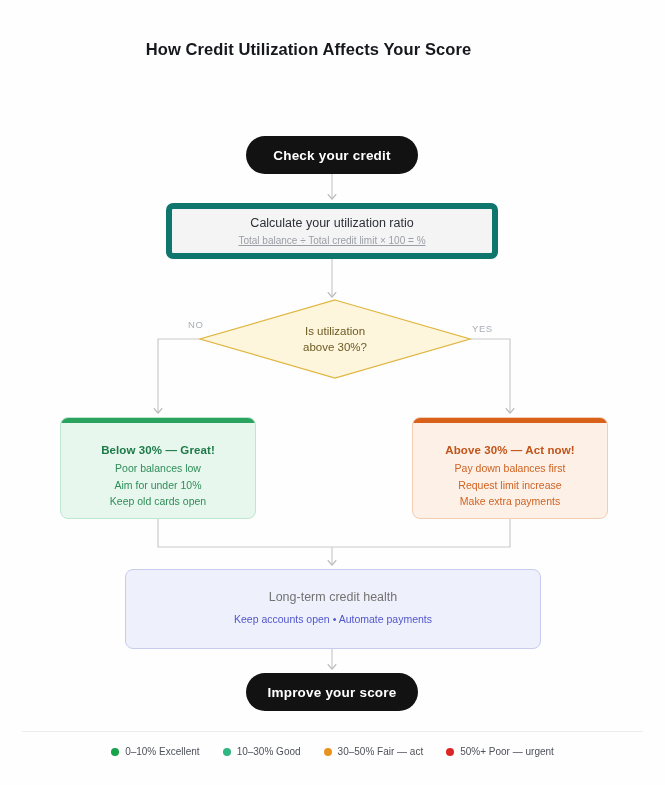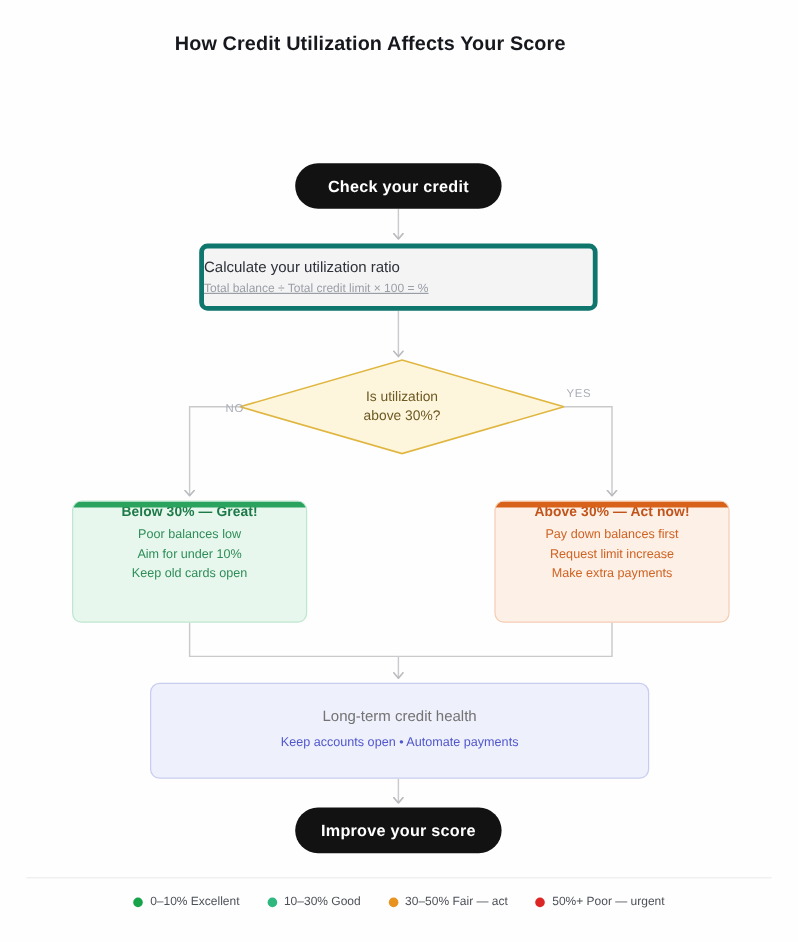--- a/index.html
+++ b/index.html
@@ -15,21 +15,21 @@
     width: 665px;
     height: 785px;
     background: #fefefe;
   }
 
   
   .header {
     position: absolute;
     top: 0; left: 0;
     width: 617px;
-    padding-top: 28px;
+    padding-top: 40px;
     text-align: center;
   }
   .title {
     font-size: 16.5px;
     font-weight: bold;
     color: #16181d;
     letter-spacing: 0.1px;
   }
   .subtitle {
     margin-top: 12px;
@@ -67,24 +67,25 @@
     font-weight: bold;
     letter-spacing: 0.2px;
   }
   .pill-start { left: 246px; top: 113px; width: 172px; height: 38px; }
   .pill-end   { left: 246px; top: 650px; width: 172px; height: 38px; }
 
   
   .process {
     left: 166px; top: 180px; width: 332px; height: 56px;
     background: #f4f4f5;
-    border: 4px solid #0f766e;
+    border: 6px solid #0f766e;
     border-radius: 7px;
     display: flex;
     flex-direction: column;
+    align-items: center;
     justify-content: center;
   }
   .process .p-title {
     font-size: 12.5px;
     color: #2d3037;
     margin-bottom: 5px;
   }
   .process .p-sub {
     font-size: 10px;
     color: #9a9ea6;
@@ -107,30 +108,30 @@
     color: #6d5a22;
     line-height: 1.42;
   }
 
   .branch-tag {
     position: absolute;
     font-size: 9.5px;
     color: #a9aeb6;
     letter-spacing: 0.6px;
   }
-  .tag-no  { left: 166px; top: 312px; padding-left: 22px; }
+  .tag-no  { left: 166px; top: 296px; padding-left: 22px; }
   .tag-yes { left: 472px; top: 300px; }
 
   
   .outcome {
     top: 394px;
     width: 196px;
     height: 102px;
     border-radius: 8px;
-    padding-top: 3px;
+    padding-top: 26px;
     display: flex;
     flex-direction: column;
     align-items: center;
     overflow: hidden;
   }
   .outcome .bar {
     position: absolute;
     left: 0; top: 0;
     width: 196px;
     height: 5px;

